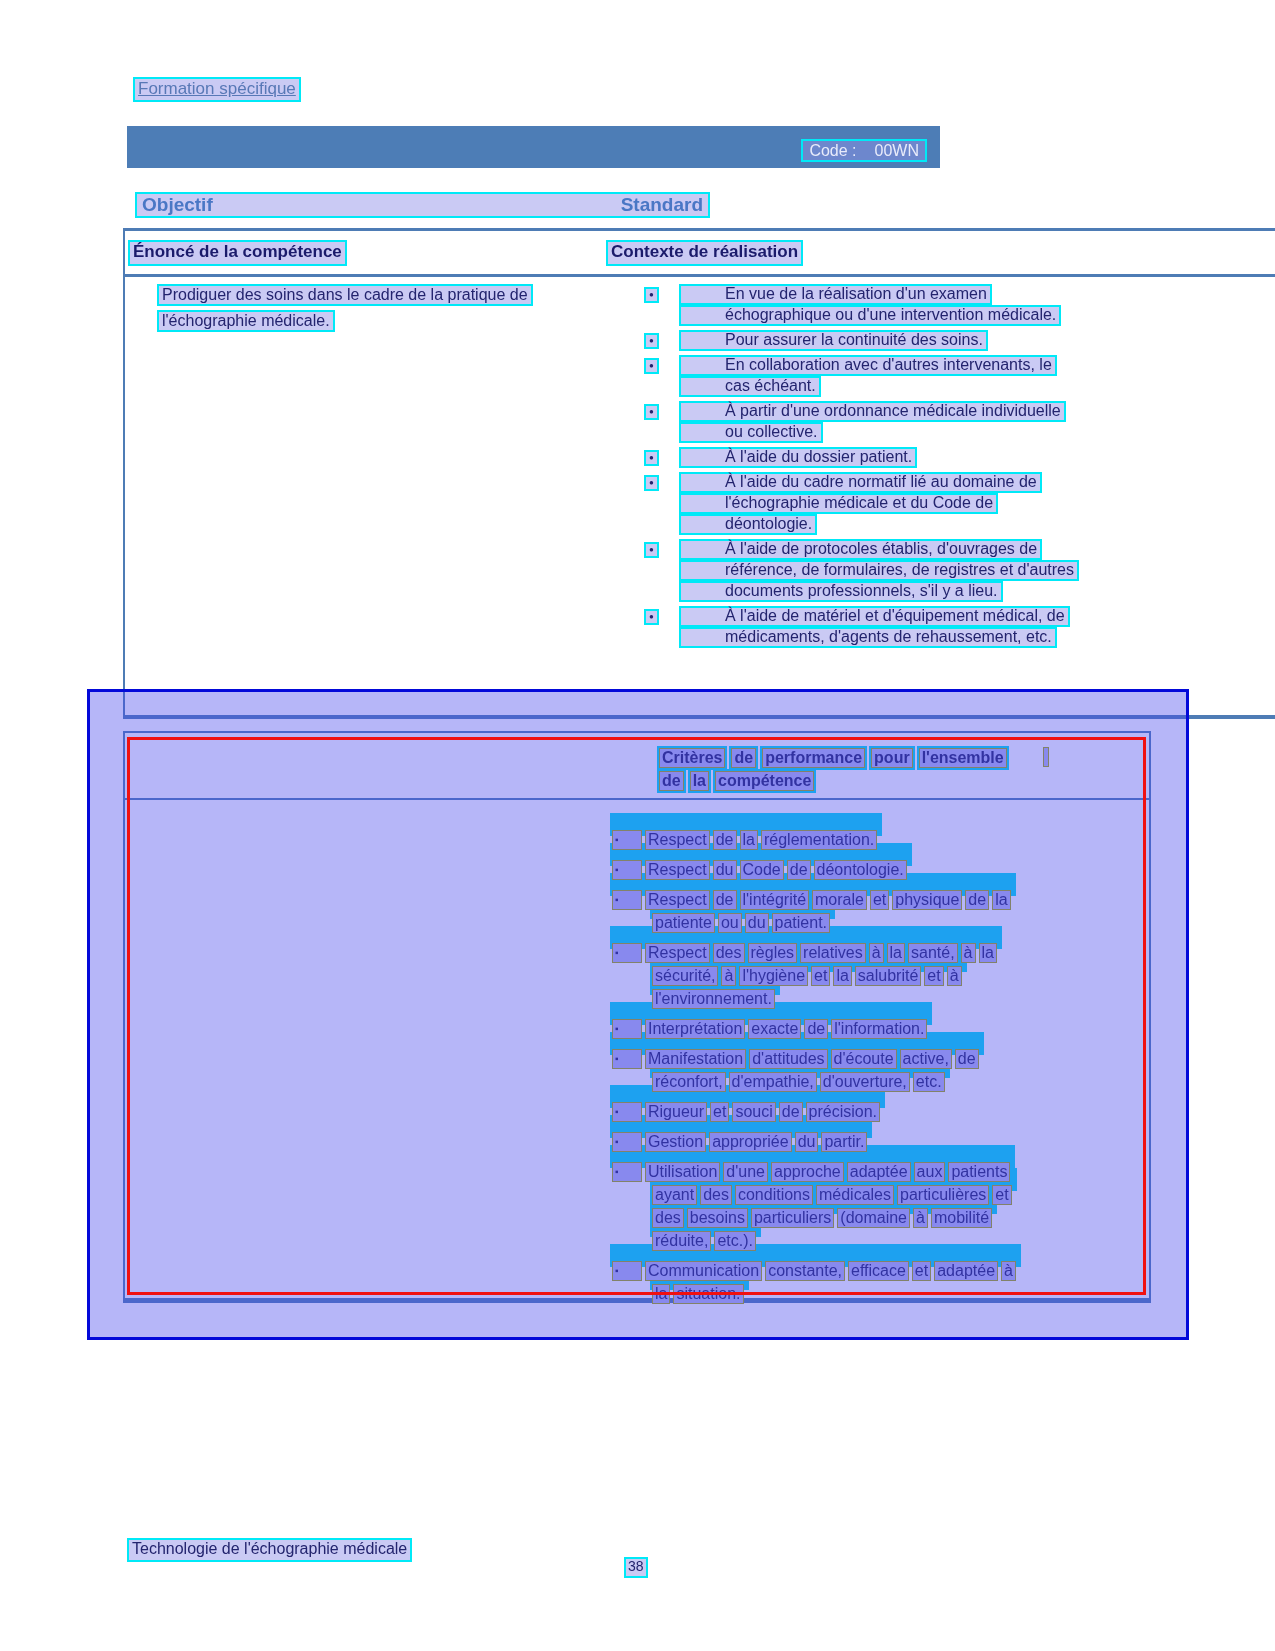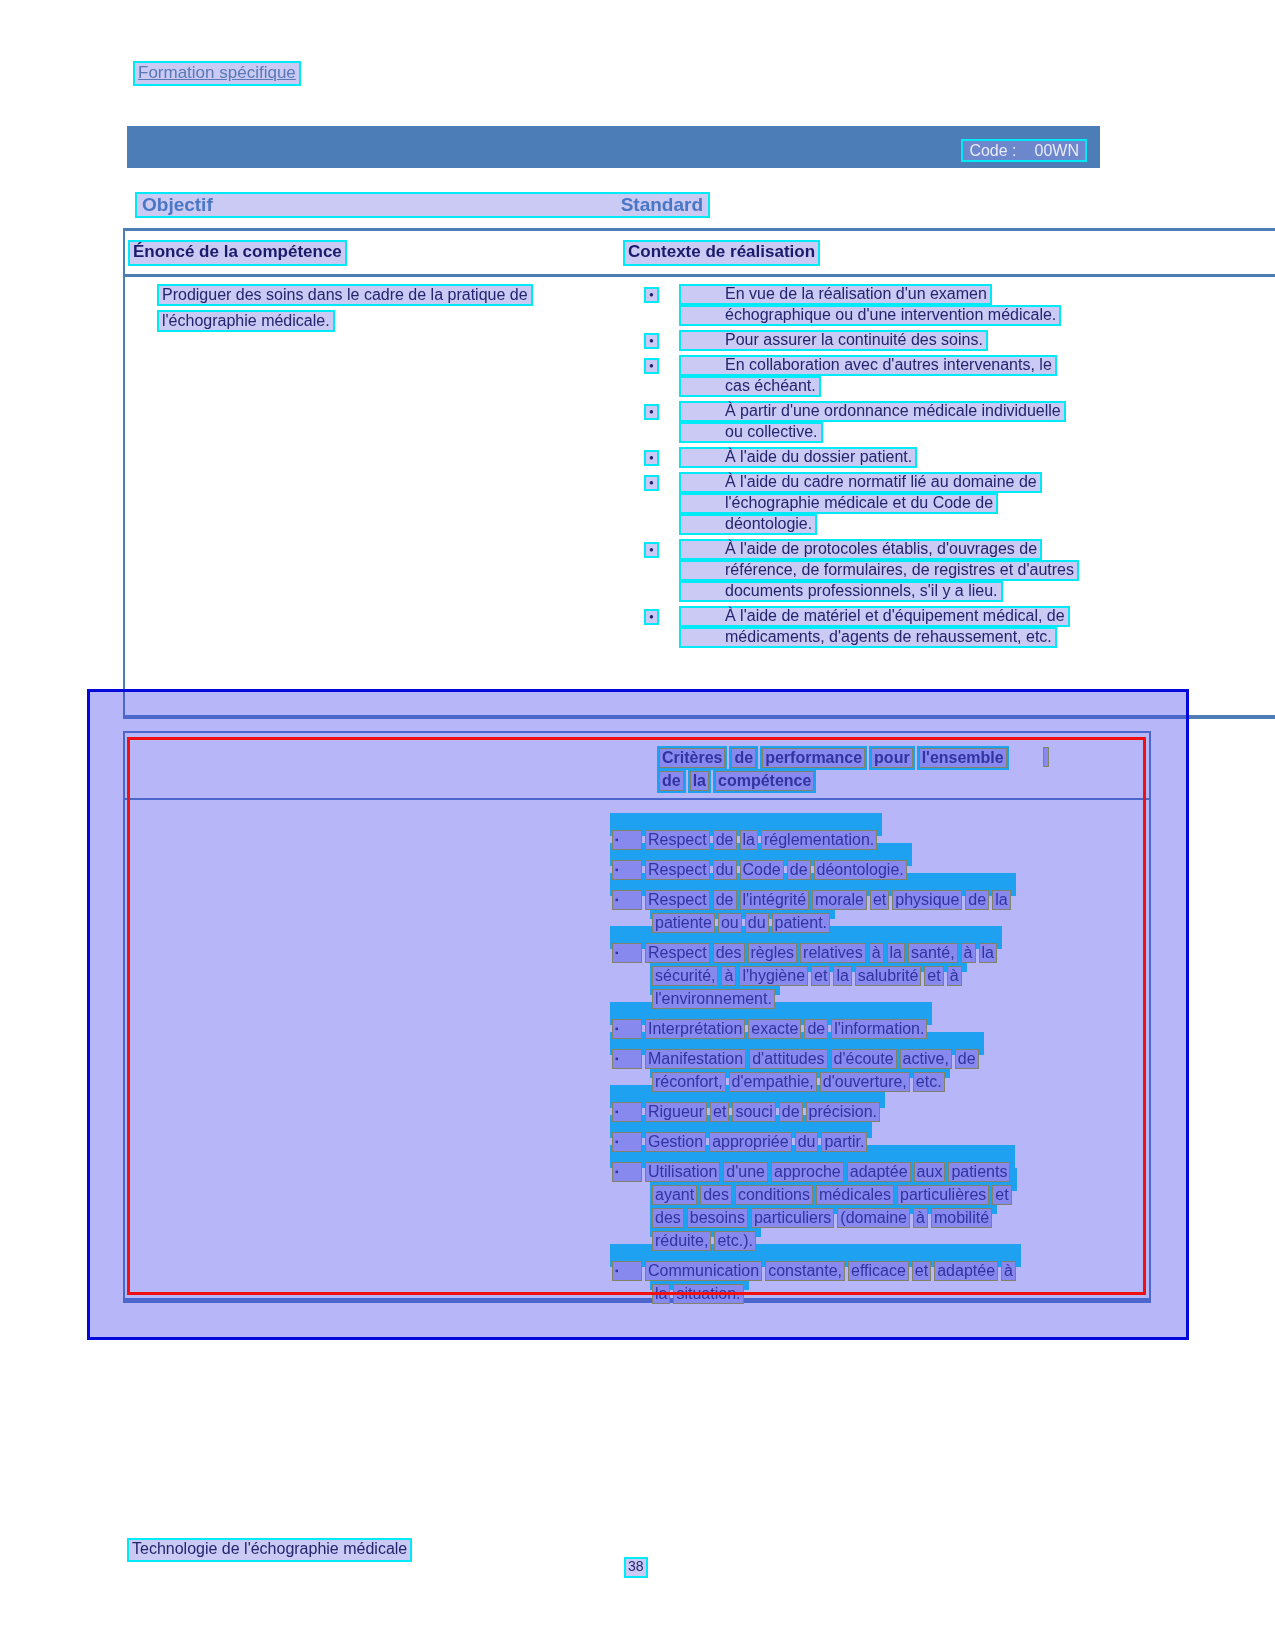--- a/index.html
+++ b/index.html
@@ -4,41 +4,41 @@
 <style>
   html,body{margin:0;padding:0;}
   body{background:#ffffff;font-family:"Liberation Sans","DejaVu Sans",sans-serif;}
   #page{position:relative;width:1275px;height:1651px;background:#ffffff;overflow:hidden;}
 
   
   .hl{display:inline-block;background:#cacaf4;border:2px solid #00e9f7;color:#23246e;
       padding:0 3px;box-sizing:border-box;}
 
   
-  .formation{position:absolute;left:133px;top:61px;}
+  .formation{position:absolute;left:133px;top:77px;}
   .formation .hl{font-size:17px;line-height:19px;height:25px;color:#5878b6;text-decoration:underline;}
 
-  .banner{position:absolute;left:127px;top:126px;width:973px;height:42px;background:#4d7db6;
+  .banner{position:absolute;left:127px;top:126px;width:813px;height:42px;background:#4d7db6;
           display:flex;justify-content:flex-end;align-items:flex-start;}
   .codebox{margin:13px 13px 0 0;height:23px;box-sizing:border-box;border:2px solid #00e9f7;
            background:#6d87cd;color:#e8ebfa;font-size:16px;line-height:19px;padding:0 6px;
            display:flex;gap:18px;white-space:nowrap;}
 
   .objline{position:absolute;left:135px;top:192px;width:575px;height:26px;box-sizing:border-box;
            background:#cacaf4;border:2px solid #00e9f7;display:flex;justify-content:space-between;
            padding:0 5px;font-weight:bold;font-size:19px;line-height:21px;color:#4a77c5;}
 
   
   .table1{position:absolute;left:123px;top:228px;width:1228px;height:491px;box-sizing:border-box;
           border-left:2px solid #4e7cb5;border-right:2px solid #4e7cb5;border-bottom:4px solid #4e7cb5;}
   .t1h{position:relative;height:49px;box-sizing:border-box;border-top:3px solid #4e7cb5;
        border-bottom:3px solid #4e7cb5;}
   .t1h .hl{position:absolute;top:9px;font-weight:bold;font-size:17px;line-height:20px;height:26px;color:#1b1b6b;}
   .t1h .hleft{left:3px;}
-  .t1h .hright{left:498px;}
+  .t1h .hright{left:481px;}
   .t1b{display:flex;padding-top:7px;margin-left:32px;}
   .t1-left{width:483px;flex:0 0 483px;}
   .t1-right{flex:1;}
   .lline{display:block;width:max-content;height:22px;line-height:17px;font-size:16px;margin-bottom:4px;}
   .titem{position:relative;padding-left:39px;margin-bottom:4px;}
   .bdot{position:absolute;left:4px;top:3px;width:15px;height:16px;box-sizing:border-box;
         background:#cacaf4;border:2px solid #00e9f7;color:#23246e;font-size:8px;line-height:11px;
         text-align:center;display:block;}
   .tline{display:block;width:max-content;height:21px;line-height:16px;font-size:16px;padding-left:44px;}
 

